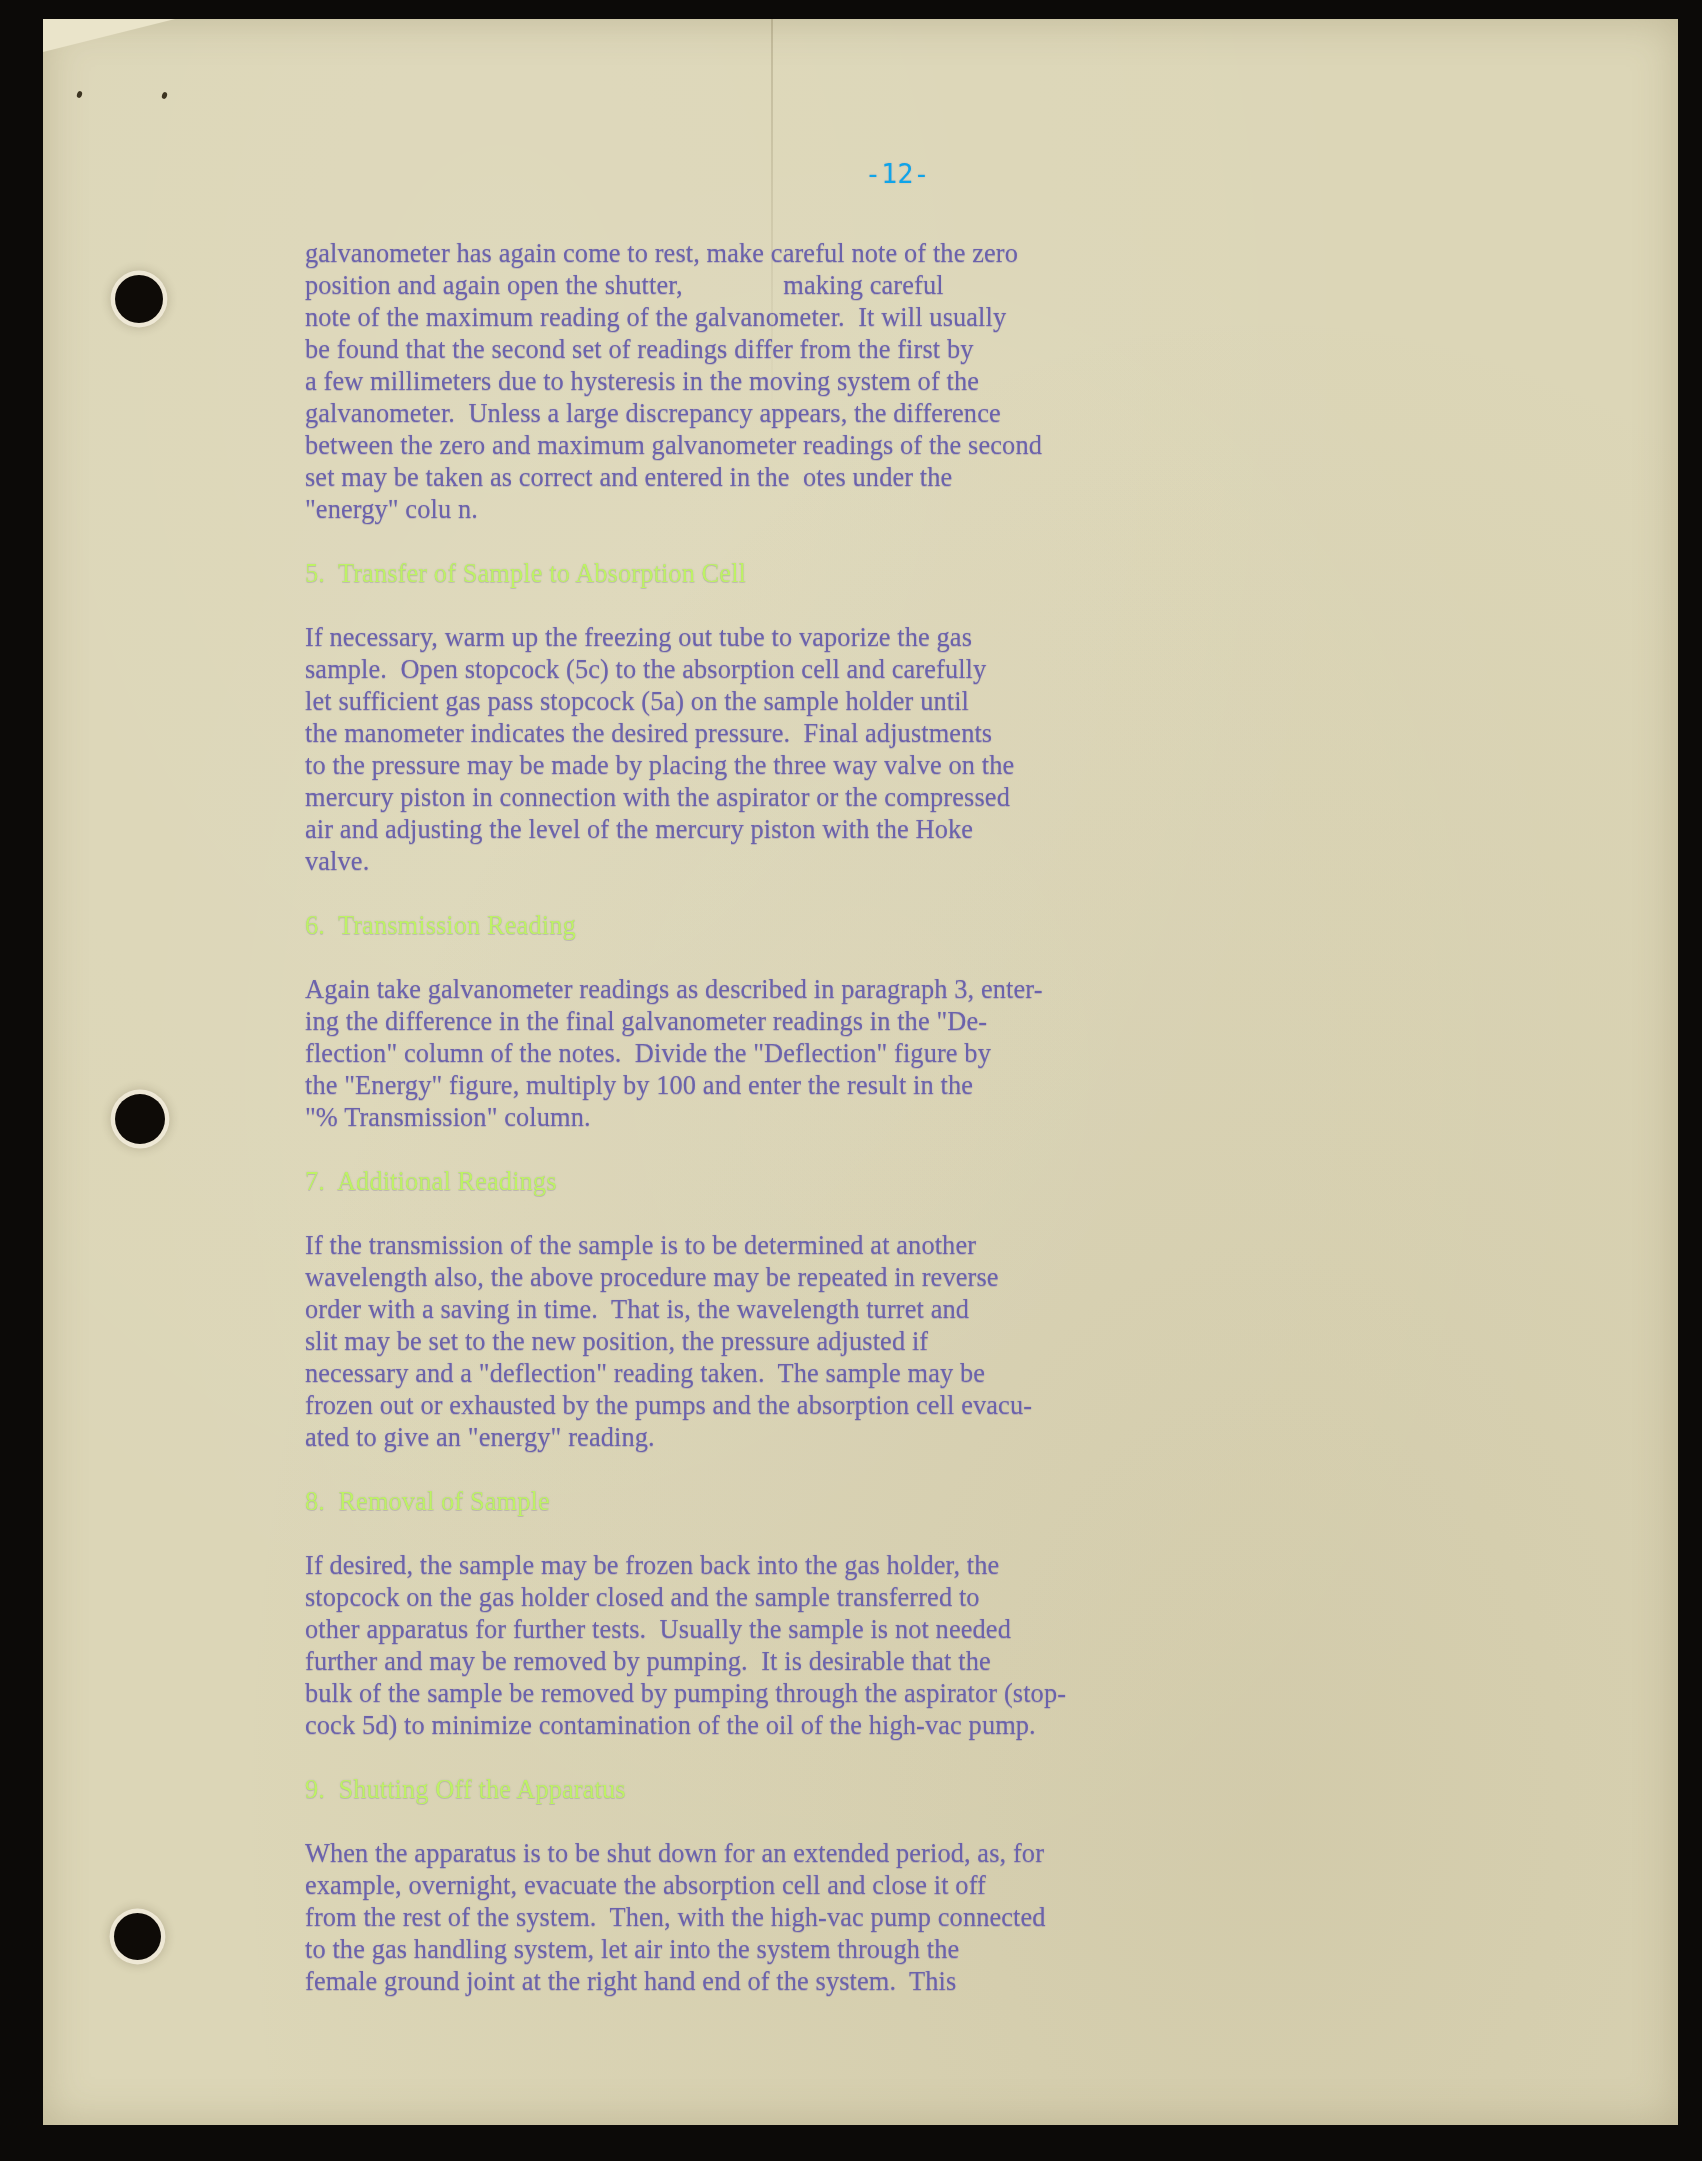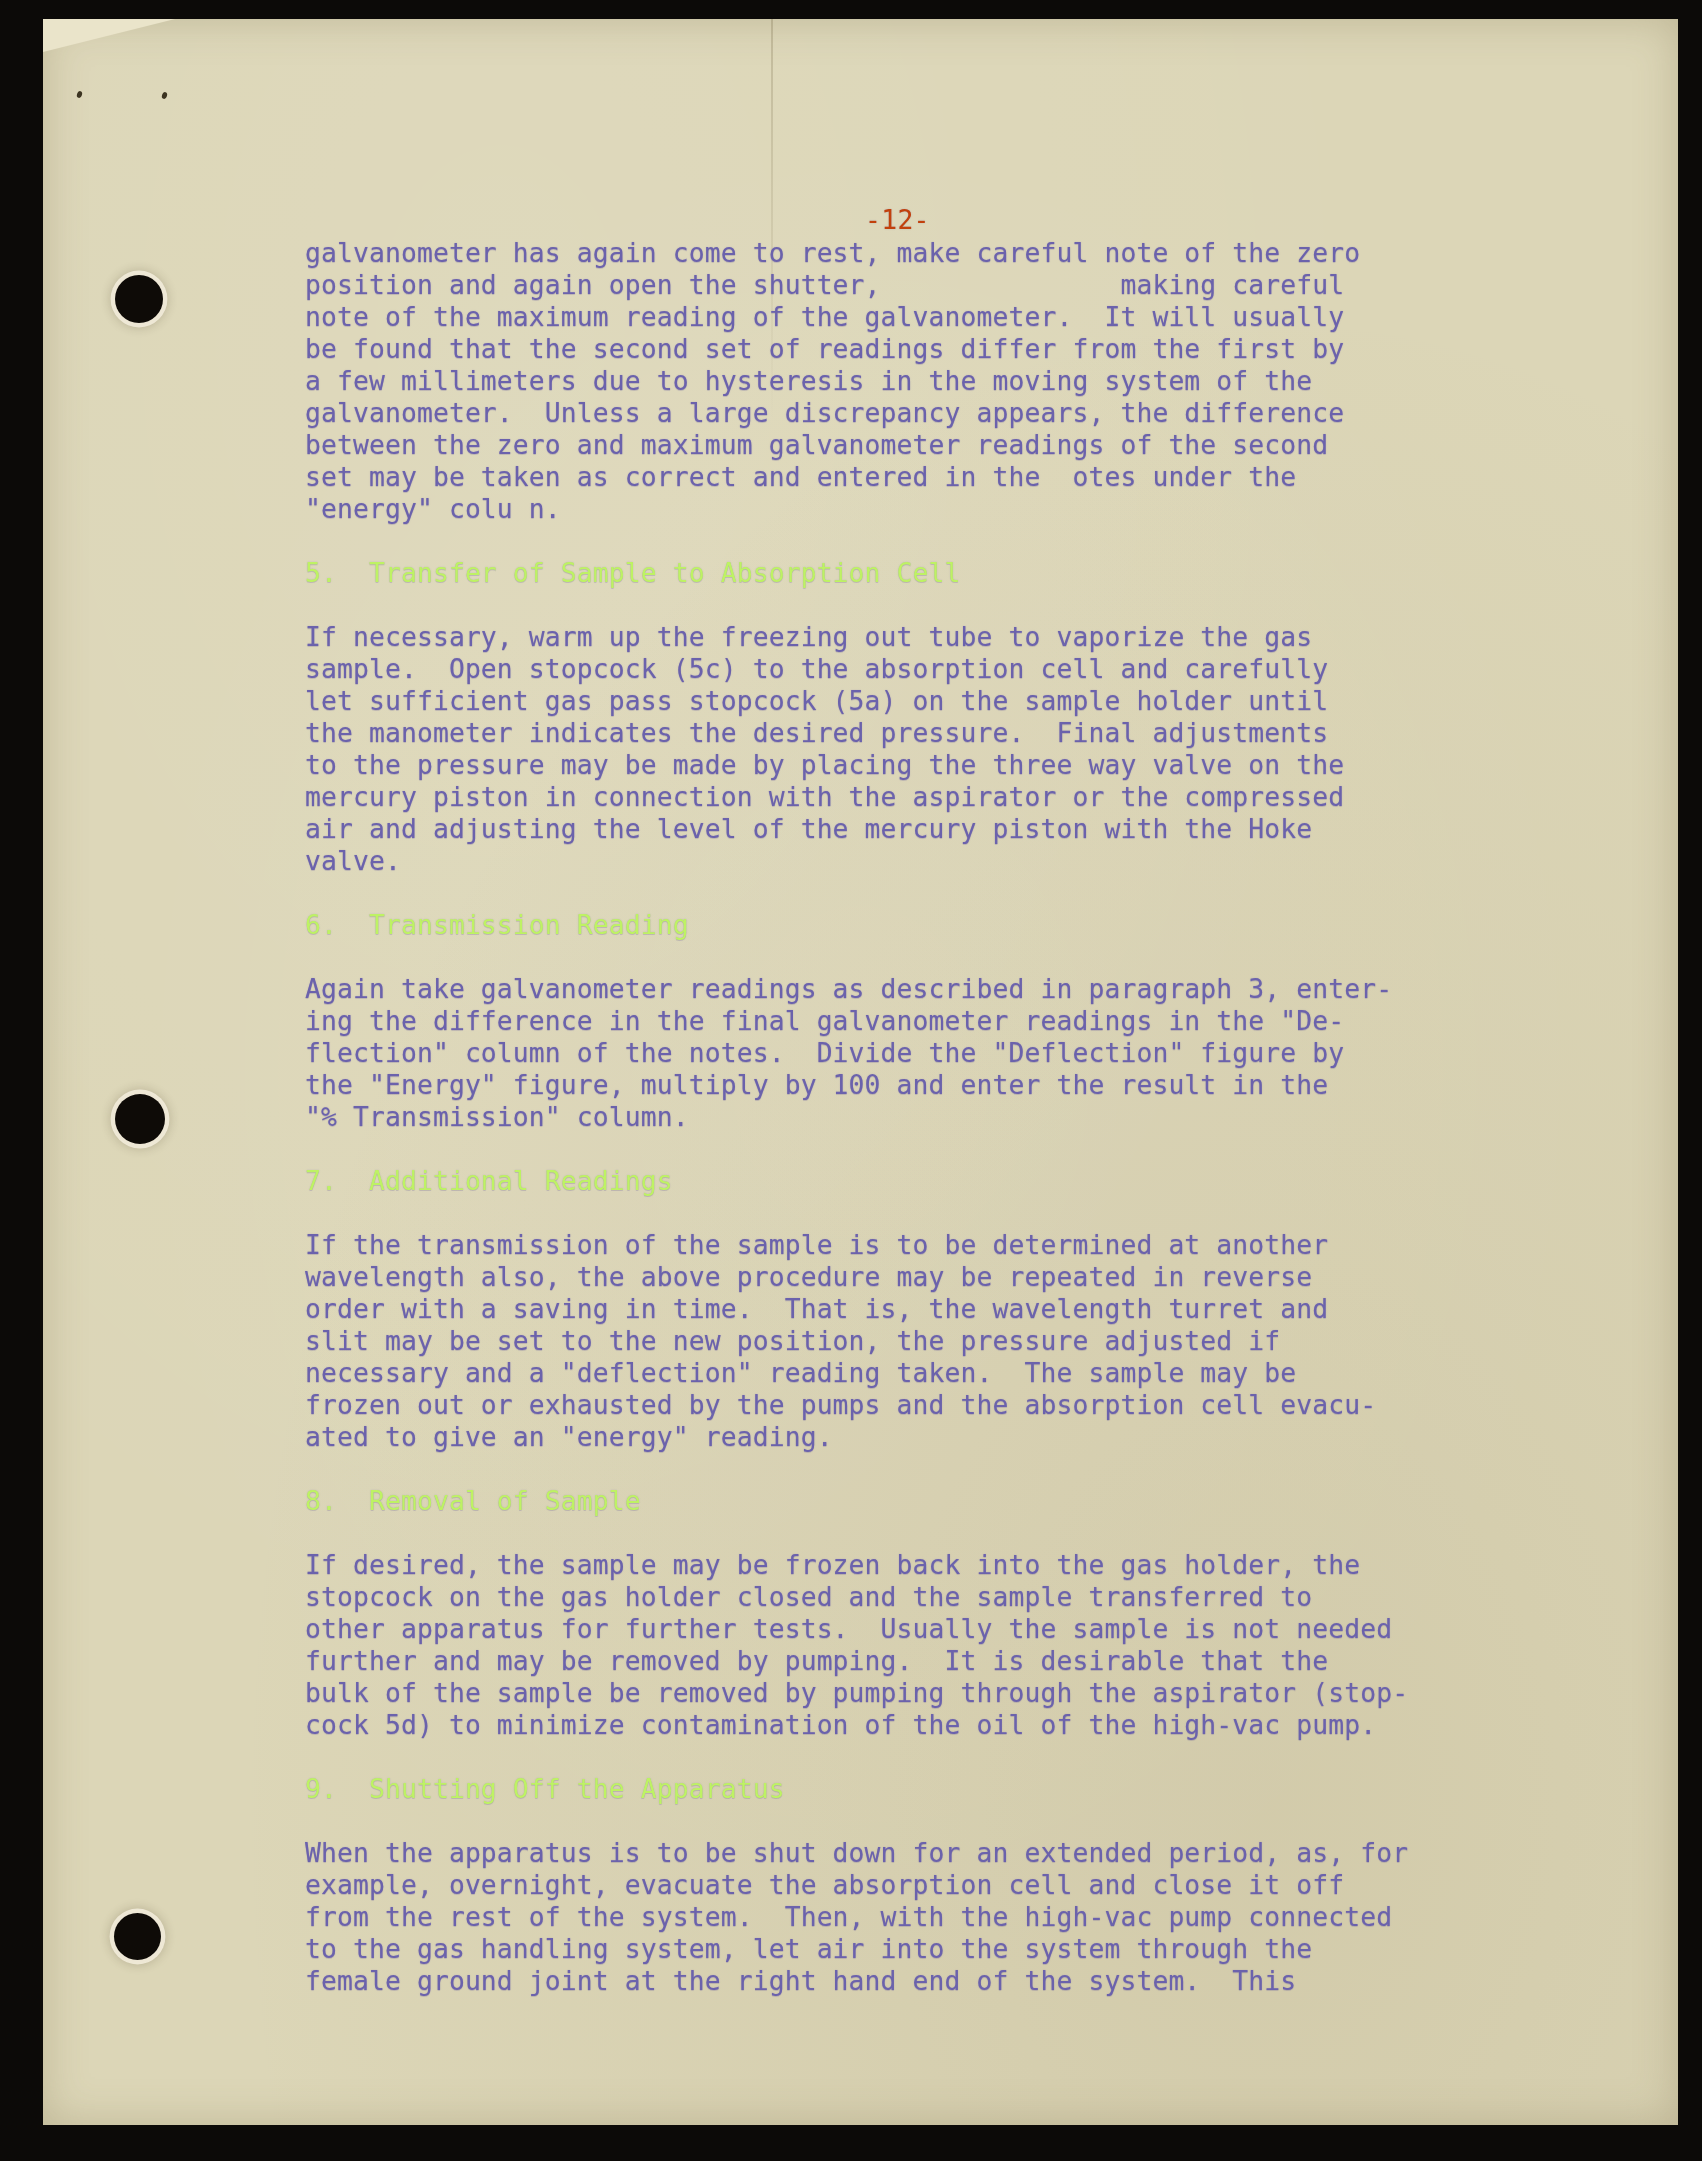--- a/index.html
+++ b/index.html
@@ -34,30 +34,30 @@
   .hole.h2{left:115px;top:1094px;width:50px;height:50px;}
   .hole.h3{left:114px;top:1913px;width:47px;height:47px;}
   .speck{
     position:absolute;width:5px;height:7px;border-radius:50%;
     background:#3c3421;transform:rotate(18deg);
   }
   .speck.s1{left:77px;top:91px;}
   .speck.s2{left:162px;top:92px;}
   .pagenum{
     position:absolute;left:865px;top:158px;
-    font-size:26.4px;line-height:32px;color:#c2410c;
+    font-size:26.4px;line-height:32px;color:#0ea5e9;
     white-space:pre;letter-spacing:0.3px;
     text-shadow:0 0 1.3px rgba(113,104,175,0.45);
-    margin-top:46px;
   }
   .typed{
     position:absolute;left:305px;top:237px;
     font-size:26.4px;line-height:32px;color:#6b62ac;
     white-space:pre;letter-spacing:0.1px;
     text-shadow:0 0 1.3px rgba(107,98,172,0.38), 0 0.6px 0.6px rgba(90,80,150,0.18);
+    font-family:Liberation Serif, serif;
   }
   .tline{height:32px;}
   .tline.section-heading{color:#bef264;}
 </style>
 </head>
 <body>
 
 <div class="paper">
   <div class="corner-fold"></div>
   <div class="crease"></div>

